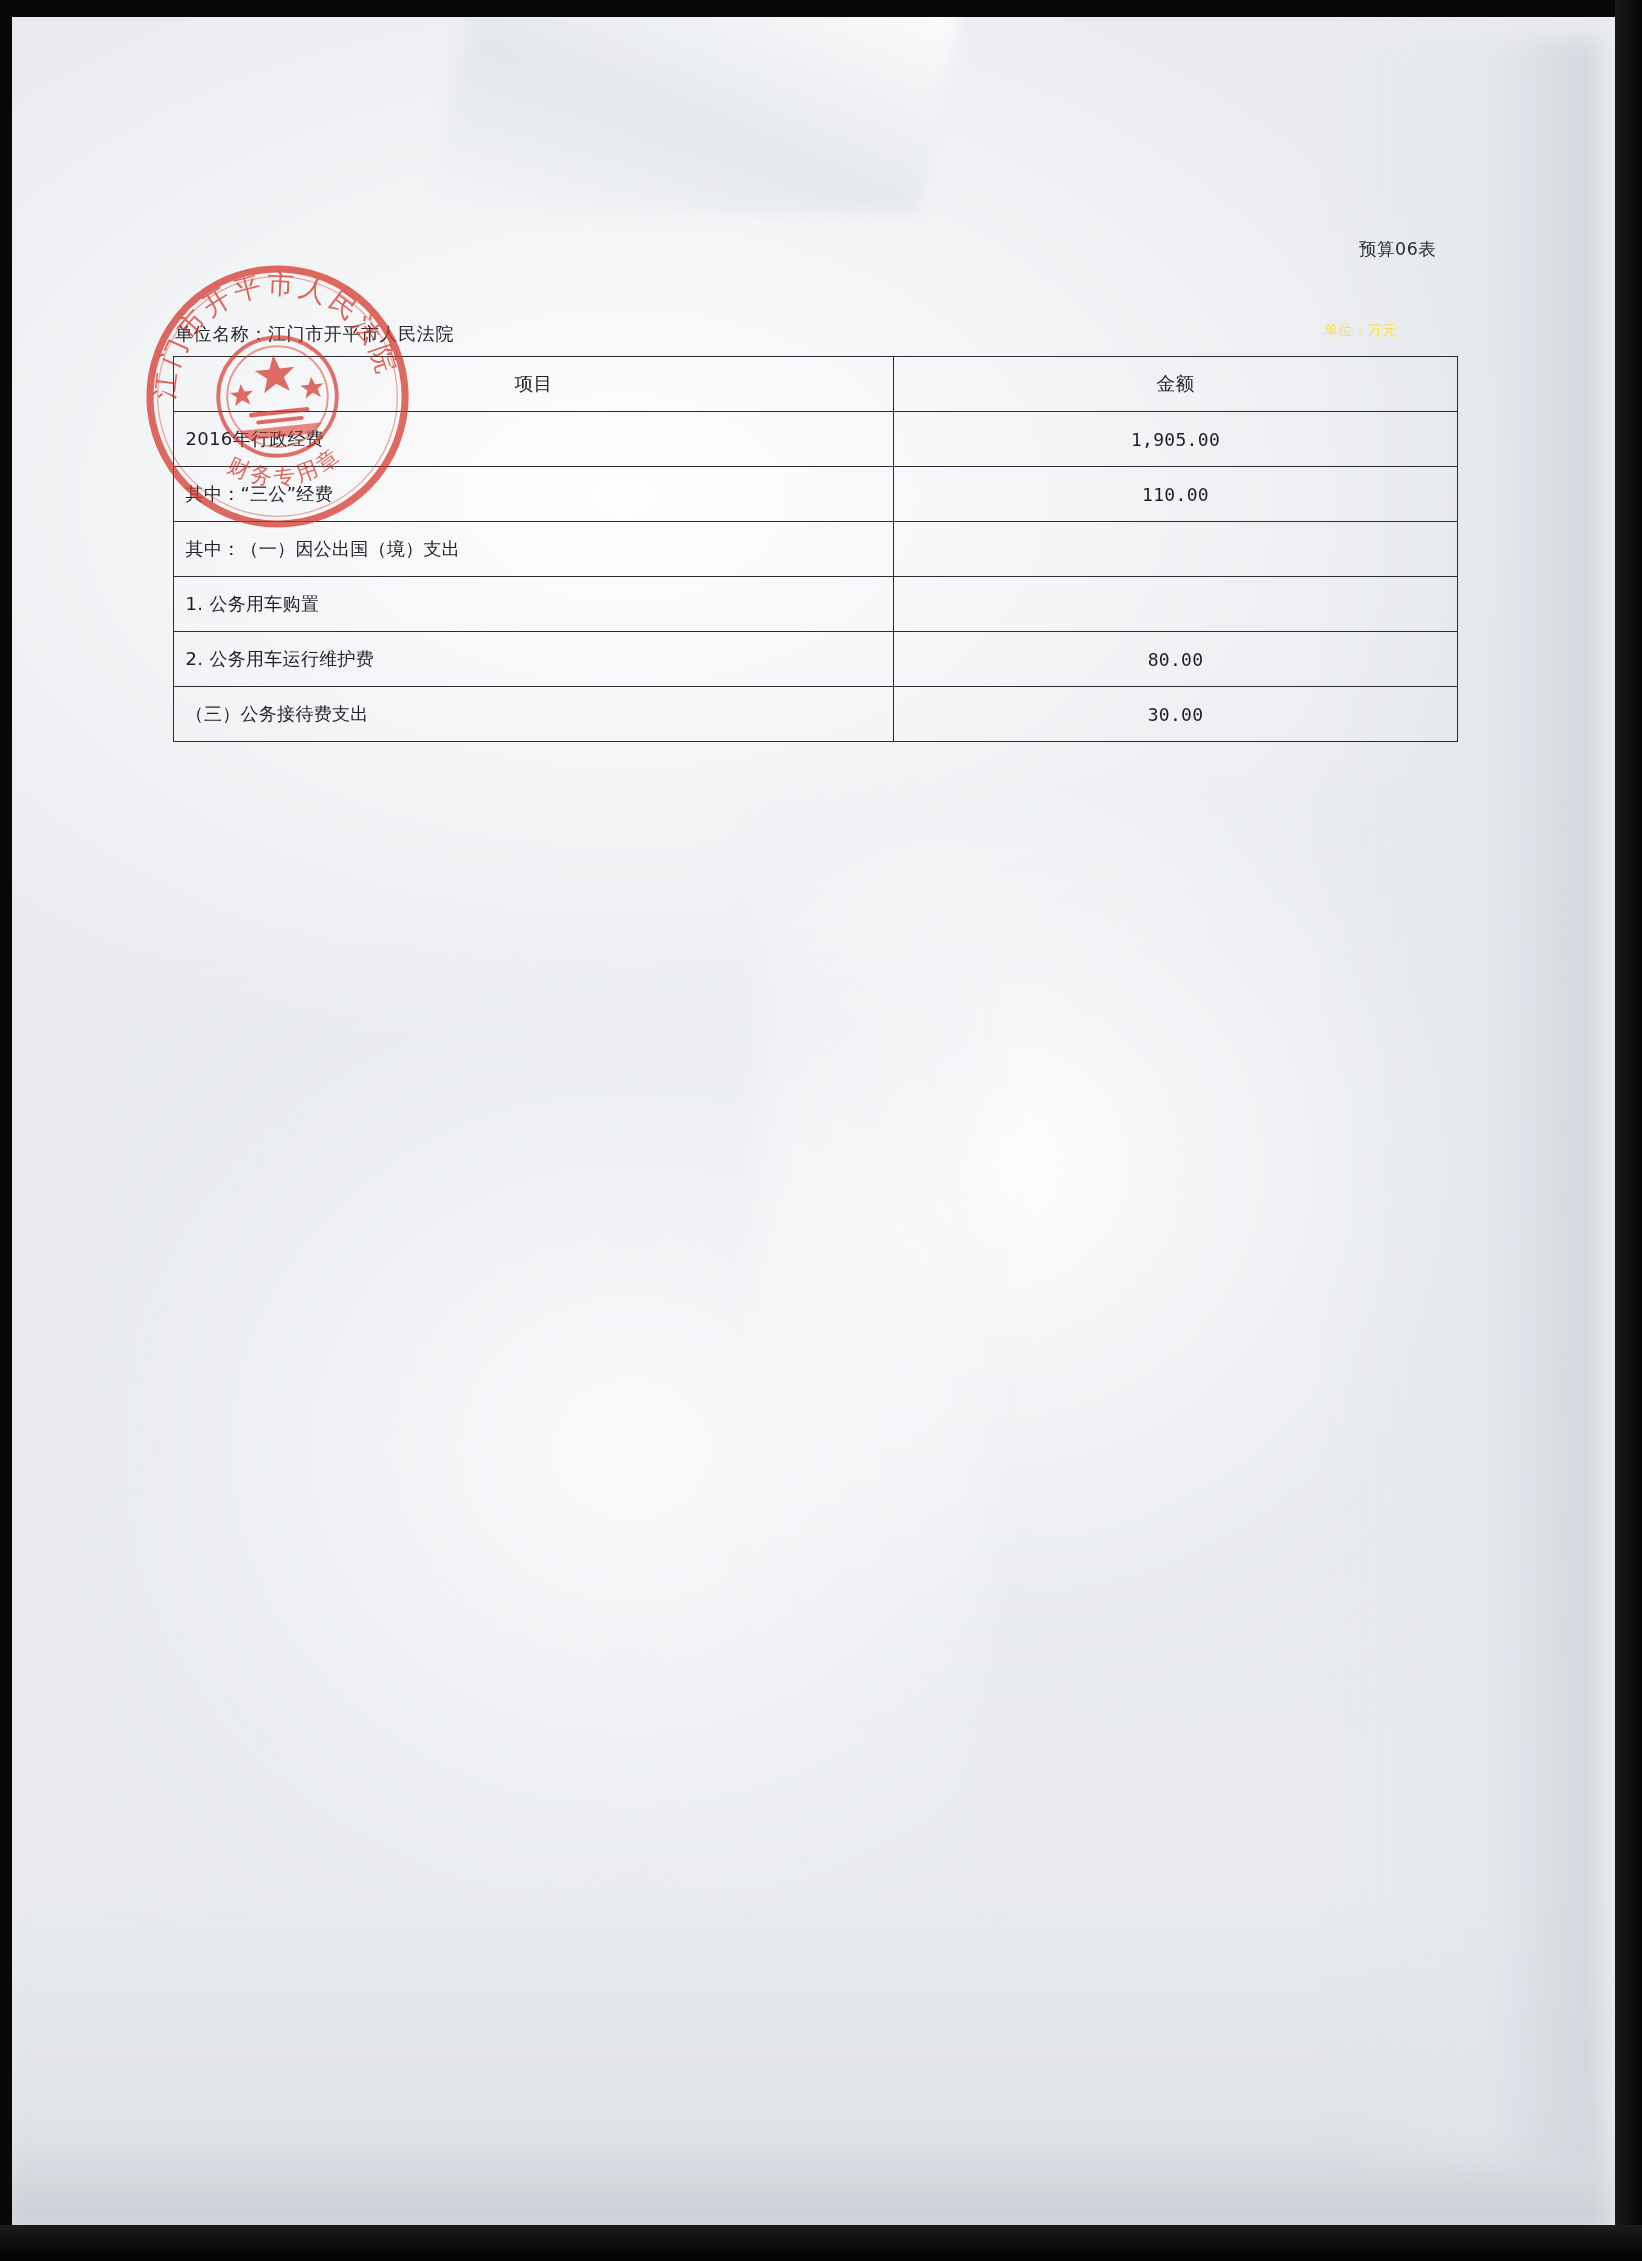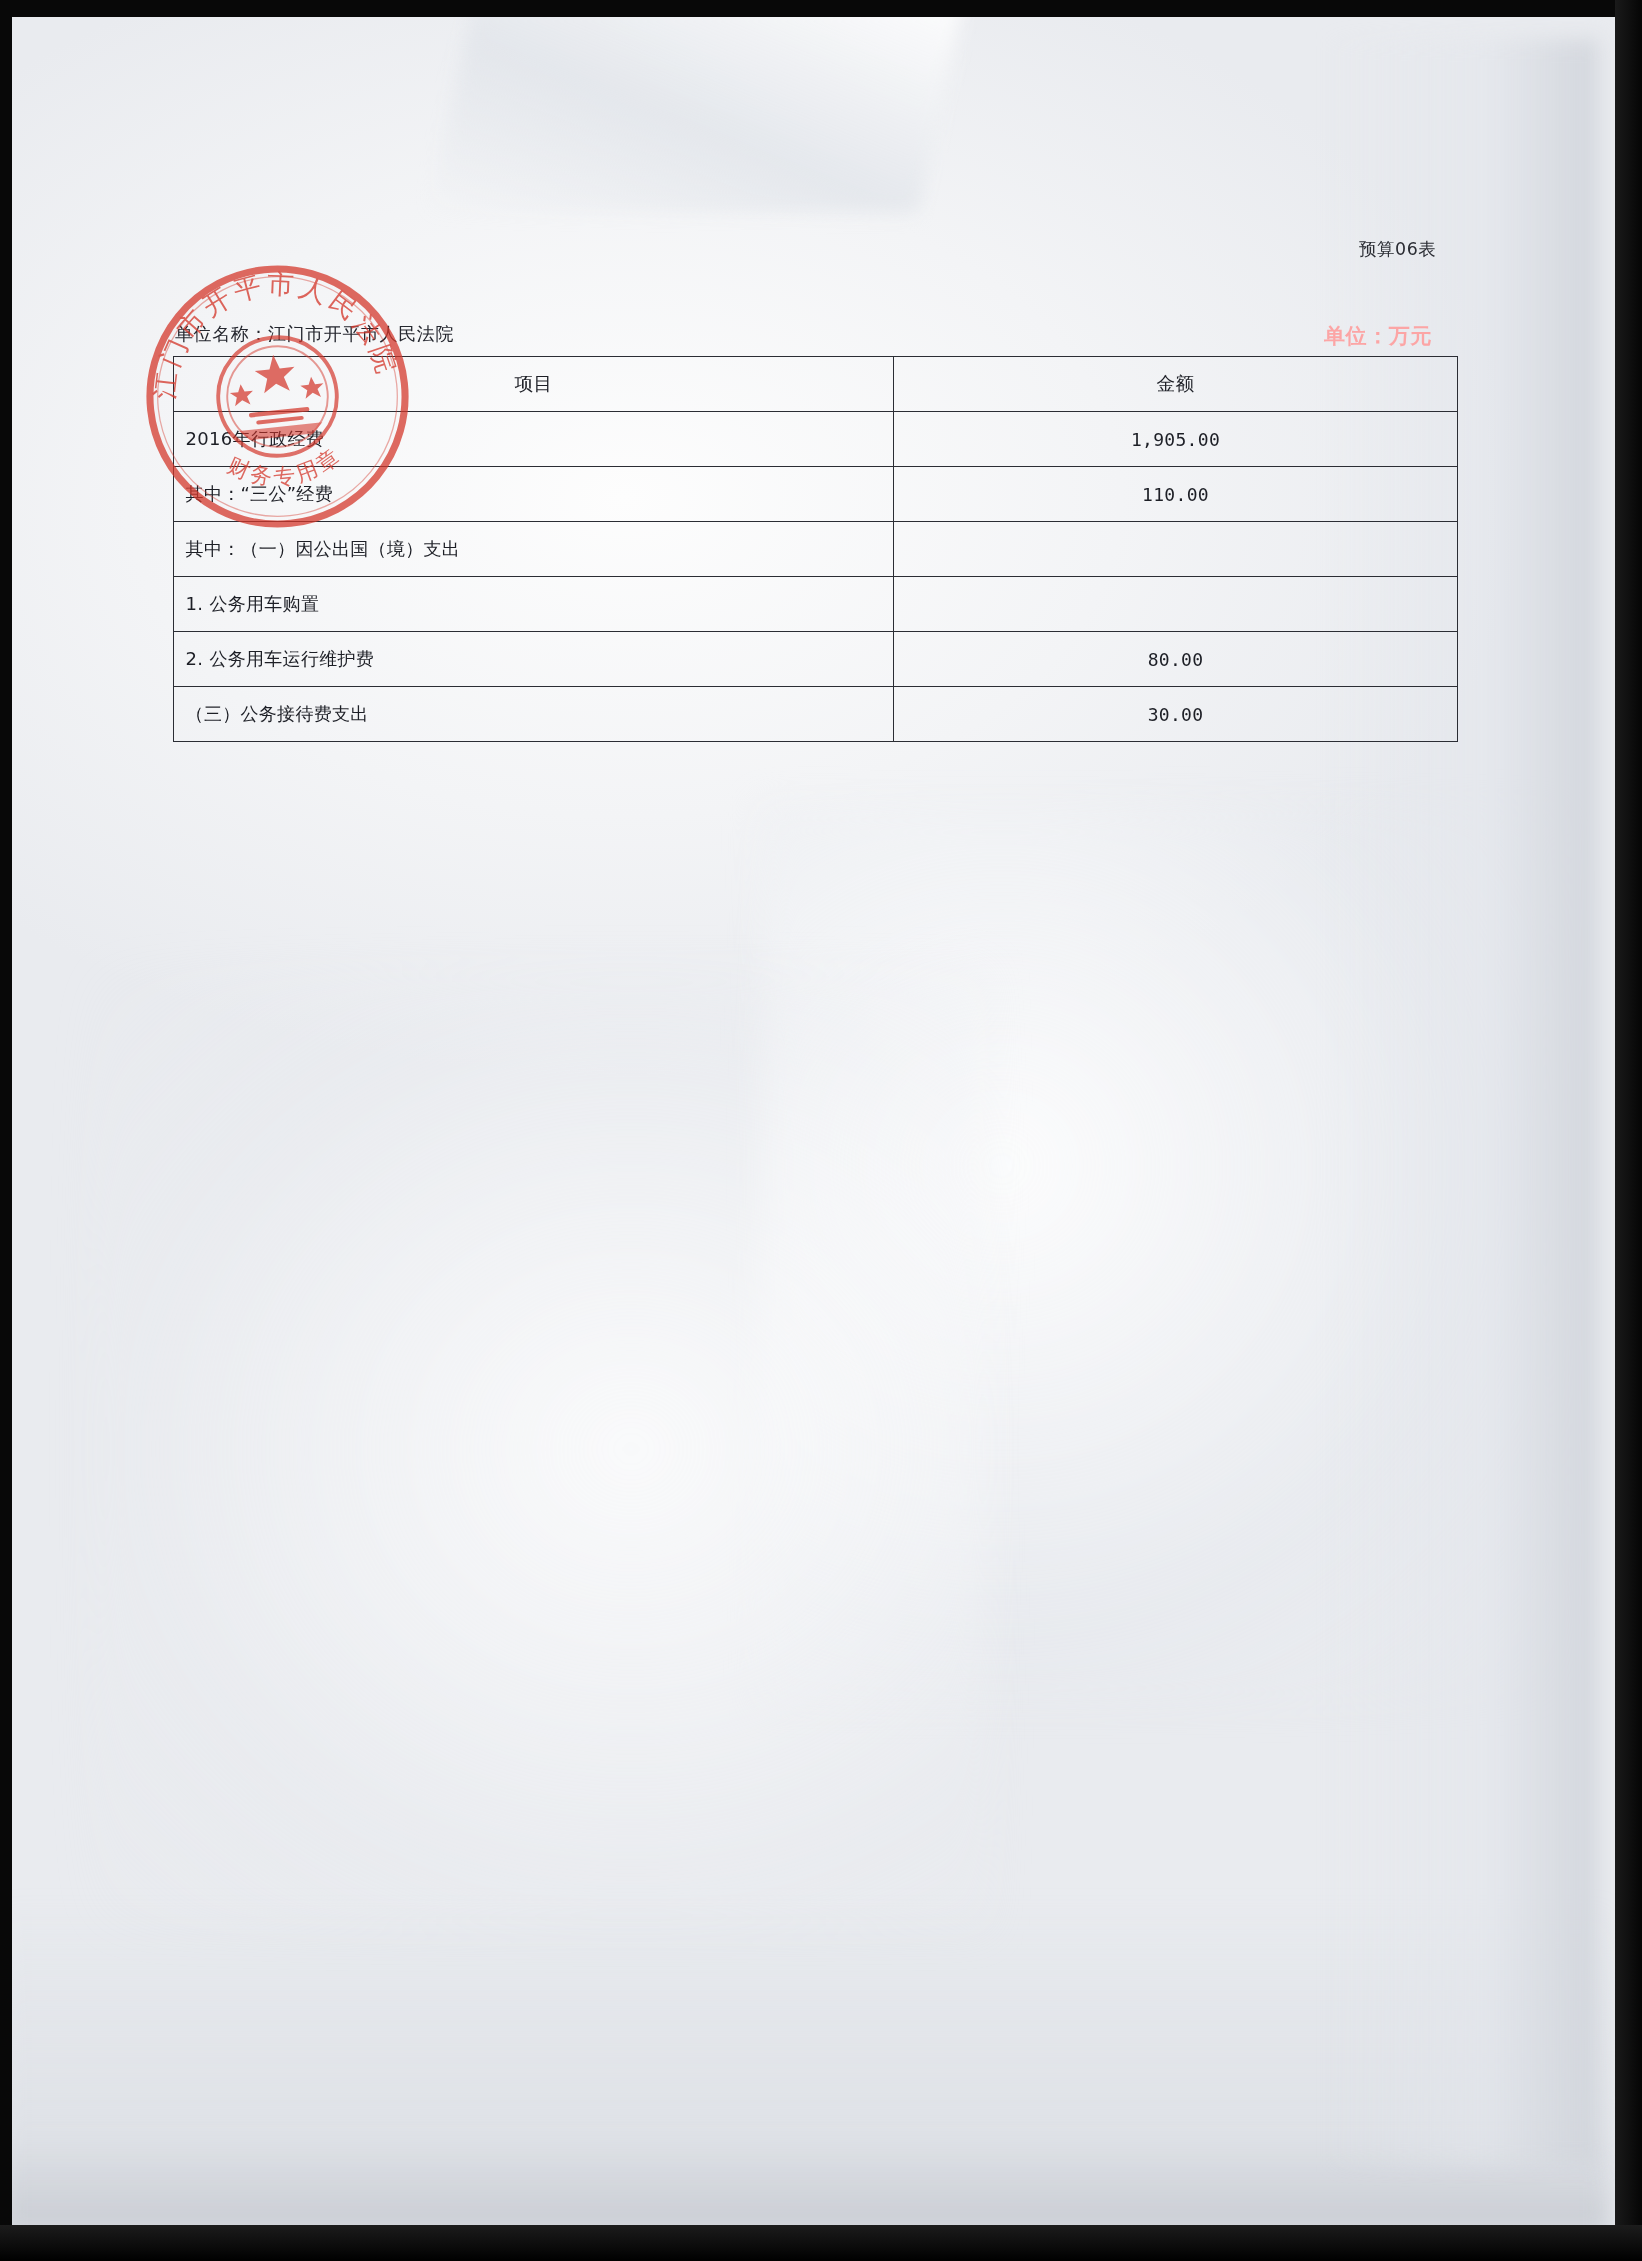--- a/index.html
+++ b/index.html
@@ -108,24 +108,23 @@
     top: 322px;
     font-size: 18px;
     color: #24262e;
     letter-spacing: 0.6px;
   }
 
   .unit-measure {
     position: absolute;
     left: 1324px;
     top: 322px;
-    font-size: 21px;
-    color: #fca5a5;
-    letter-spacing: 0.6px;
-    font-weight: bold;
+    font-size: 14px;
+    color: #fde047;
+    letter-spacing: 0.6px;
   }
 
   table.budget {
     position: absolute;
     left: 173px;
     top: 356px;
     width: 1285px;
     border-collapse: collapse;
     table-layout: fixed;
     background: transparent;

